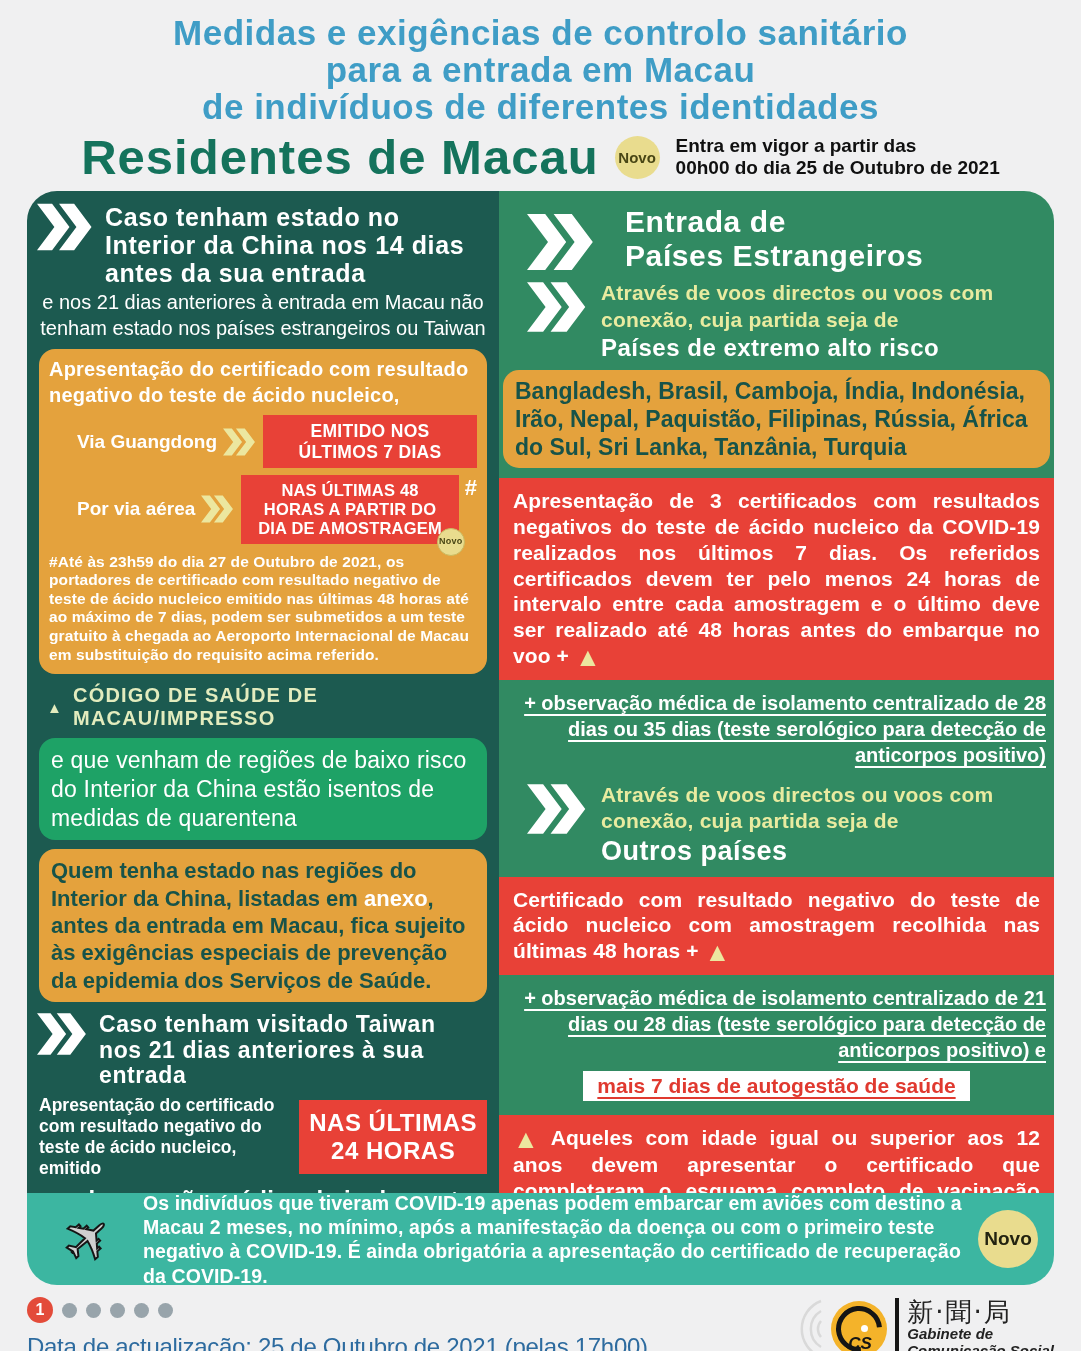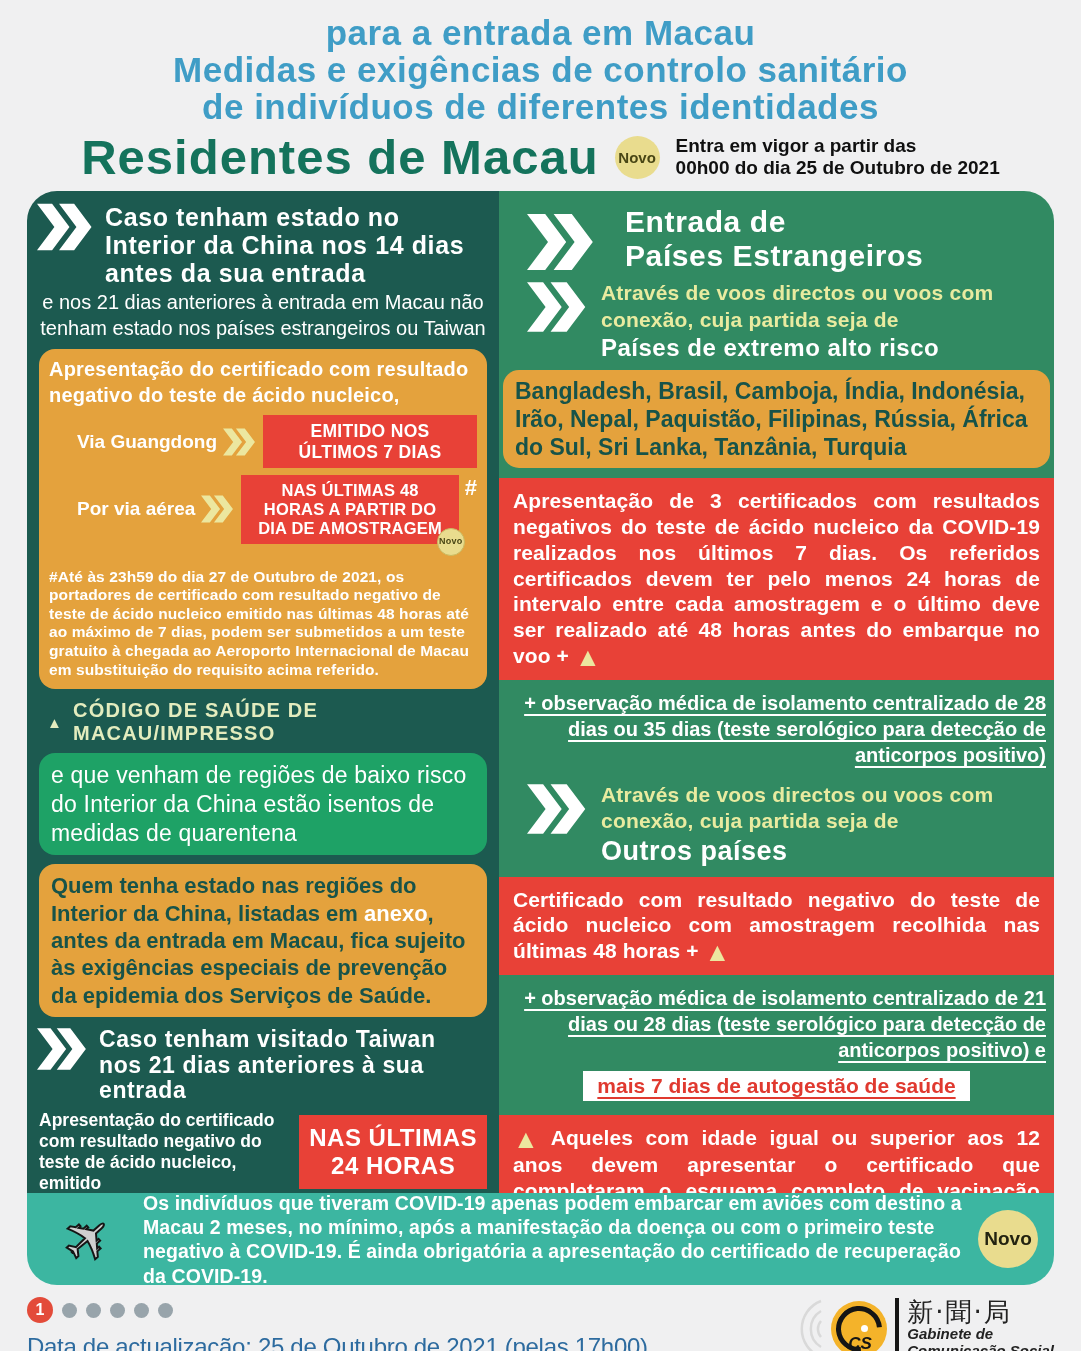--- a/index.html
+++ b/index.html
@@ -33,21 +33,21 @@
   .cert-intro { color:#fff; font-size:20px; font-weight:bold; line-height:1.28; letter-spacing:.2px; }
   .cert-row { display:flex; align-items:center; gap:6px; margin-top:7px; position:relative; }
   .cert-label { color:#fff; font-size:19px; font-weight:bold; flex:none;margin-left:28px; }
   .red-tag { background:#e84137; color:#fff; font-weight:bold; text-align:center; padding:6px 8px; line-height:1.15; }
   .tag1 { font-size:17.5px; letter-spacing:.3px; }
   .tag2 { font-size:16.5px; letter-spacing:.2px; position:relative; }
   .hash { color:#fff; font-size:22px; font-weight:bold; align-self:flex-start; }
   .novo-mini { position:absolute; right:-6px; bottom:-12px; width:28px; height:28px; border-radius:50%;
                background:#e9dc8e; color:#494615; font-size:9px; font-weight:bold;
                display:flex; align-items:center; justify-content:center; border:1px solid #caba60; }
-  .footnote { color:#fff; font-size:15.5px; font-weight:bold; line-height:1.2; margin-top:24px; letter-spacing:.1px; }
+  .footnote { color:#fff; font-size:15.5px; font-weight:bold; line-height:1.2; margin-top:9px; letter-spacing:.1px; }
 
   .health-code { display:flex; align-items:center; gap:10px; margin:10px 4px 0 10px;
                  color:#e3ecbe; font-weight:bold; font-size:20px; letter-spacing:1.2px; }
   .tri { display:inline-block; color:#ece79f; font-size:15px; line-height:1; }
   .tri-big { font-size:26px; vertical-align:-3px; }
 
   .green-box { background:#1ea266; border-radius:16px; margin:8px 2px 0 2px; padding:8px 12px;
                color:#fff; font-size:23px; line-height:1.25; letter-spacing:.2px; }
   .annex-box { background:#e4a23d; border-radius:16px; margin:9px 2px 0 2px; padding:8px 12px;
                color:#175349; font-weight:bold; font-size:22px; line-height:1.24; }
@@ -108,22 +108,22 @@
   .logo-text { line-height:1.05; }
   .logo-cn { color:#222; font-size:26px; letter-spacing:2px; font-family:"DejaVu Sans",sans-serif; }
   .logo-pt { color:#222; font-size:15px; font-style:italic; font-weight:bold; line-height:1.1; }
 </style>
 </head>
 <body>
 
 <div class="page">
 
   <div class="header">
+    <div class="title-line">Medidas e exigências de controlo sanitário</div>
     <div class="title-line">para a entrada em Macau</div>
-    <div class="title-line">Medidas e exigências de controlo sanitário</div>
     <div class="title-line">de indivíduos de diferentes identidades</div>
     <div class="audience-row">
       <span class="audience">Residentes de Macau</span>
       <span class="novo-circle">Novo</span>
       <span class="effective">
         <span>Entra em vigor a partir das</span><br>
         <span>00h00 do dia 25 de Outubro de 2021</span>
       </span>
     </div>
   </div>

